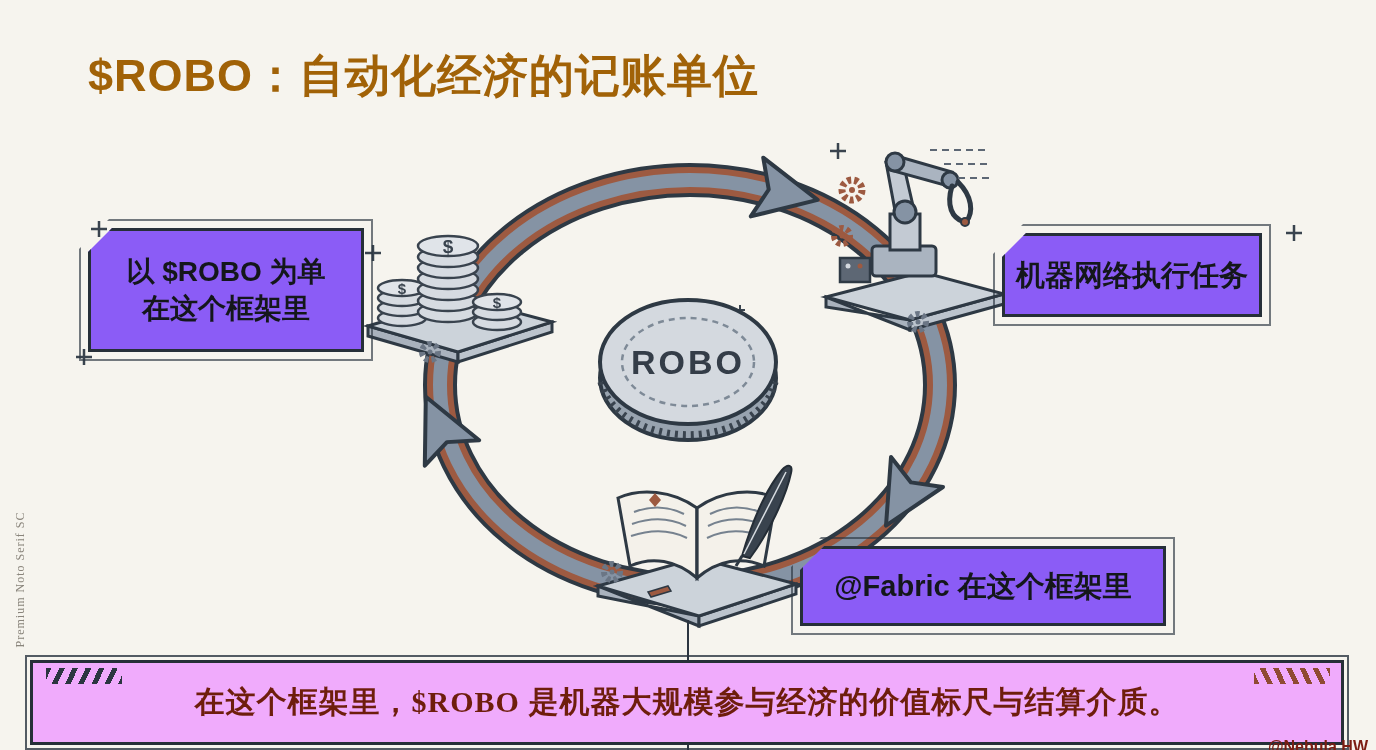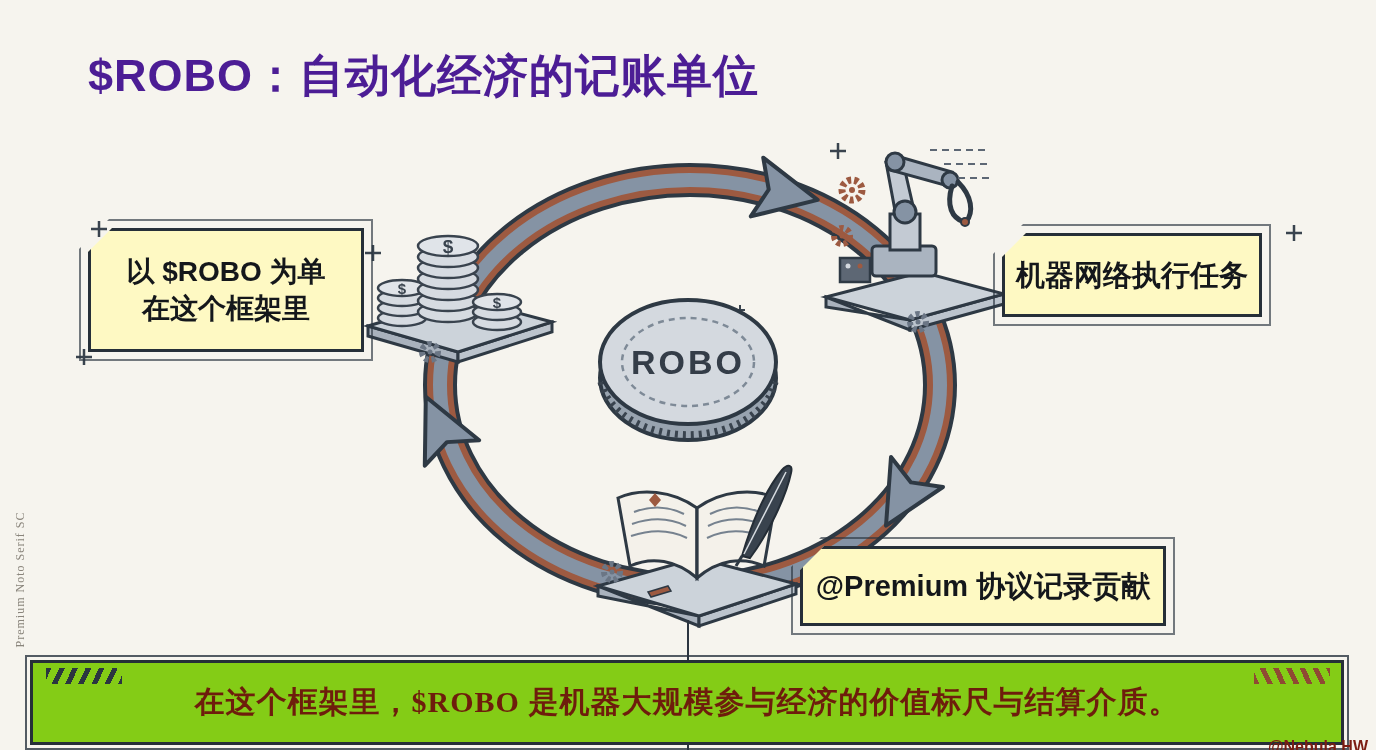--- a/index.html
+++ b/index.html
@@ -4,48 +4,48 @@
 <style>
   * { box-sizing: border-box; margin: 0; padding: 0; }
   html, body { width: 1376px; height: 750px; }
   .stage {
     position: relative; width: 1376px; height: 750px;
     background: #f6f4ee; overflow: hidden;
     font-family: "Liberation Sans", sans-serif;
   }
   .title {
     position: absolute; left: 88px; top: 46px;
-    font-size: 45px; font-weight: bold; color: #4c1d95; letter-spacing: 1px;
+    font-size: 45px; font-weight: bold; color: #a16207; letter-spacing: 1px;
     white-space: nowrap;
   }
   .diagram-svg { position: absolute; left: 0; top: 0; }
 
   .callout { position: absolute; }
   .callout .echo {
     position: absolute; inset: -9px; border: 2px solid #2b3540; opacity: .65;
     clip-path: polygon(30px 0, 100% 0, 100% 100%, 0 100%, 0 30px);
   }
   .callout .box {
     position: relative; width: 100%; height: 100%;
-    background: #fef9c3; border: 3px solid #262f38;
+    background: #8b5cf6; border: 3px solid #262f38;
     clip-path: polygon(24px 0, 100% 0, 100% 100%, 0 100%, 0 24px);
     display: flex; flex-direction: column; align-items: center; justify-content: center;
     gap: 2px;
   }
   .callout-text {
     font-size: 28px; font-weight: bold; color: #14171b; line-height: 1.25; white-space: nowrap;
   }
   .left-box   { left: 88px;  top: 228px; width: 276px; height: 124px; }
   .right-box  { left: 1002px; top: 233px; width: 260px; height: 84px; }
   .bottom-box { left: 800px; top: 546px; width: 366px; height: 80px; }
   .bottom-box .callout-text, .right-box .callout-text { font-size: 29px; }
 
   .banner {
     position: absolute; left: 30px; top: 660px; width: 1314px; height: 85px;
-    background: #84cc16; border: 3px solid #262f38;
+    background: #f0abfc; border: 3px solid #262f38;
     display: flex; align-items: center; justify-content: center;
   }
   .banner .echo { position: absolute; inset: -8px; border: 2px solid #2b3540; opacity: .8; }
   .banner-text {
     font-family: "Liberation Serif", serif; font-size: 30px; font-weight: bold;
     color: #6e1d0c; letter-spacing: 1px; white-space: nowrap;
   }
   .hatch { position: absolute; height: 16px; width: 76px; }
   .hatch-left  { left: 46px; top: 668px; background: repeating-linear-gradient(115deg, #2b3540 0 5px, transparent 5px 12px); }
   .hatch-right { right: 46px; top: 668px; background: repeating-linear-gradient(65deg, #8f4a33 0 5px, transparent 5px 12px); }
@@ -215,21 +215,21 @@
   <div class="callout right-box">
     <div class="echo"></div>
     <div class="box">
       <div class="callout-text">机器网络执行任务</div>
     </div>
   </div>
 
   <div class="callout bottom-box">
     <div class="echo"></div>
     <div class="box">
-      <div class="callout-text">@Premium 协议记录贡献</div>
+      <div class="callout-text">@Fabric 在这个框架里</div>
     </div>
   </div>
 
   <div class="vline vline-top"></div>
   <div class="vline vline-bottom"></div>
 
   <div class="banner">
     <div class="echo"></div>
     <div class="banner-text">在这个框架里，$ROBO 是机器大规模参与经济的价值标尺与结算介质。</div>
   </div>

